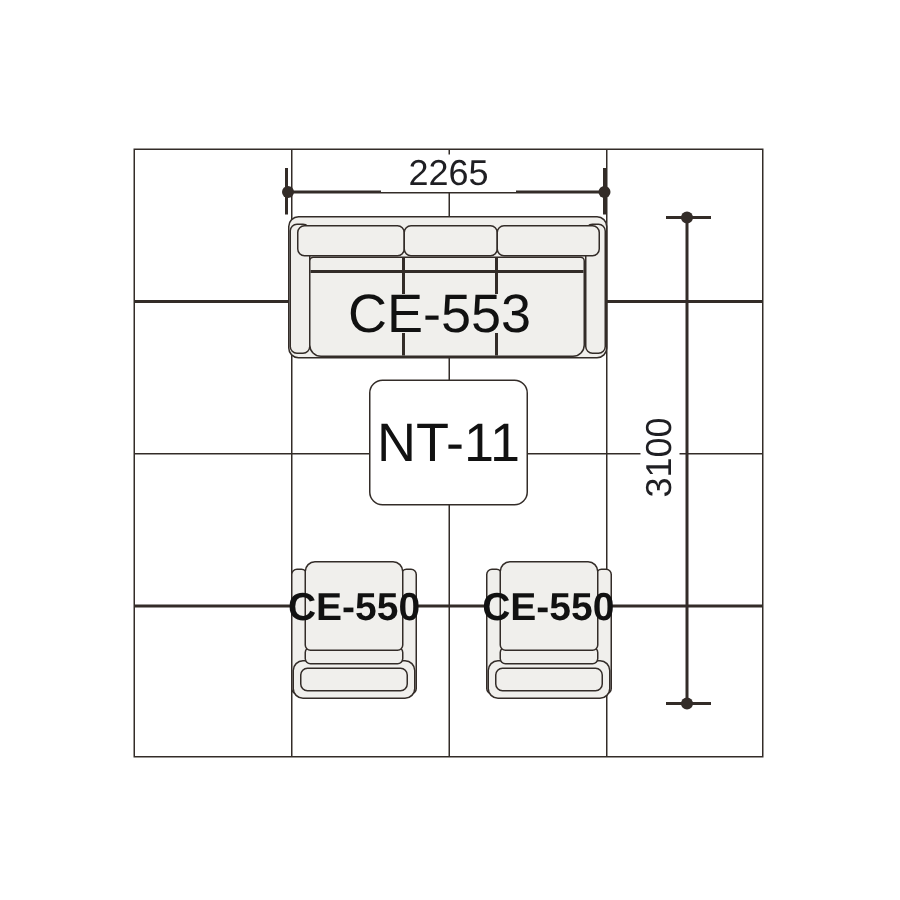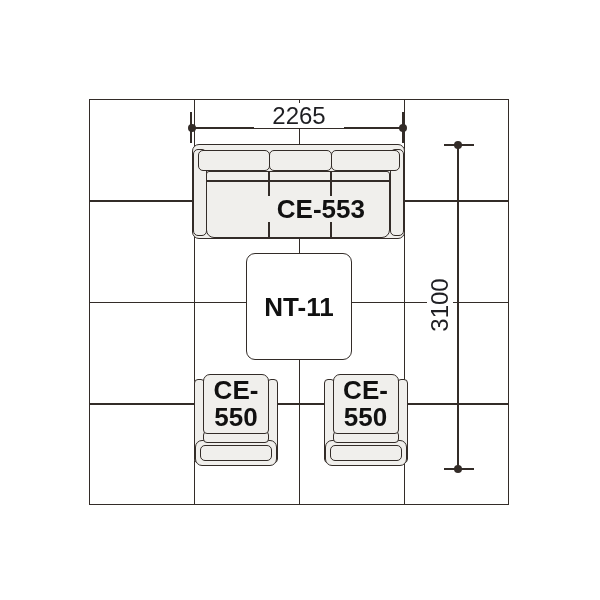--- a/index.html
+++ b/index.html
@@ -21,43 +21,43 @@
   .hline{position:absolute;left:0;height:1.6px;width:100%;background:var(--line);}
   
   .dline{position:absolute;background:var(--line);}
   .dot{position:absolute;width:8px;height:8px;border-radius:50%;background:var(--line);}
   .dimlabel{
     position:absolute;background:#ffffff;color:var(--dimtext);
     font-size:24px;text-align:center;white-space:nowrap;
   }
   
   .piece{position:absolute;border:1.7px solid var(--line);background:var(--fill);}
-  .lbl{position:absolute;font-weight:bold;font-size:26px;color:var(--text);
-       text-align:right;line-height:26px;white-space:nowrap;}
+  .lbl{position:absolute;font-weight:normal;font-size:36px;color:var(--text);
+       text-align:left;line-height:26px;white-space:nowrap;}
   
   .sofa{left:192px;top:144px;width:213px;height:95px;}
   .sofa-frame{left:0;top:0;width:213px;height:95px;border-radius:7px;}
   .sofa-arm{top:5px;width:14px;height:87px;border-radius:5px;}
   .sofa-cushion{top:6px;height:21px;border-radius:5px;}
   .sofa-seat{left:14px;top:27px;width:184px;height:67px;border-radius:3px 3px 8px 8px;}
   .sofa-seat-line{left:15px;top:36px;width:182px;height:1.7px;}
   .sofa-seat-div{top:28px;width:1.7px;height:65px;}
   .sofa-lbl{left:40px;top:52px;width:133px;height:26px;background:var(--fill);}
   
-  .table{left:246px;top:253px;width:106px;height:107px;border-radius:9px;background:#ffffff;
+  .table{left:246px;top:253px;width:106px;height:84px;border-radius:9px;background:#ffffff;
          display:flex;align-items:center;justify-content:center;}
   
   .chair{position:absolute;width:84px;height:93px;}
   .chair-arm{top:5px;width:11px;height:84px;border-radius:4px;}
   .chair-bottom{left:1px;top:66px;width:82px;height:26px;border-radius:7px;}
   .chair-bottom-inner{position:absolute;left:4px;top:4px;width:72px;height:16px;
                       border:1.5px solid var(--line);border-radius:5px;}
   .chair-front{left:9px;top:57px;width:66px;height:12px;border-radius:4px;}
   .chair-seat{left:9px;top:0;width:66px;height:60px;border-radius:7px 7px 4px 4px;
-              display:flex;flex-direction:column;align-items:center;justify-content:center;}
+              display:flex;align-items:center;justify-content:center;}
   .chair-lbl{position:static;font-weight:bold;font-size:26px;line-height:27px;color:var(--text);
              text-align:center;white-space:nowrap;}
 </style>
 </head>
 <body>
 
 <div class="canvas">
 
   <div class="abs grid">
     <div class="vline" style="left:103.5px"></div>

